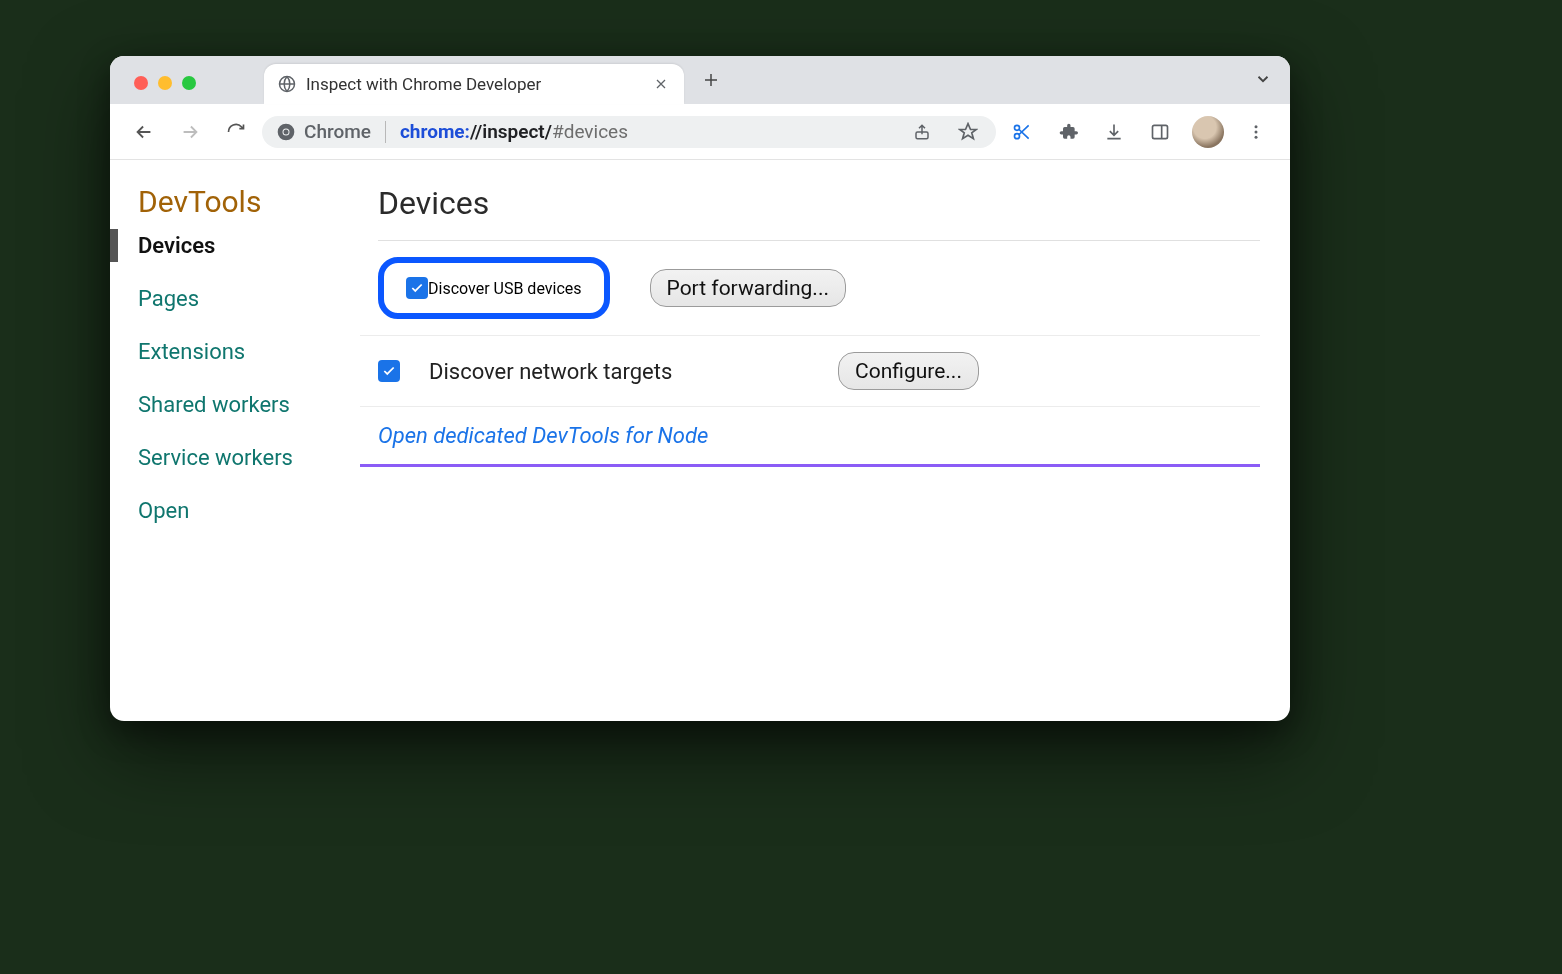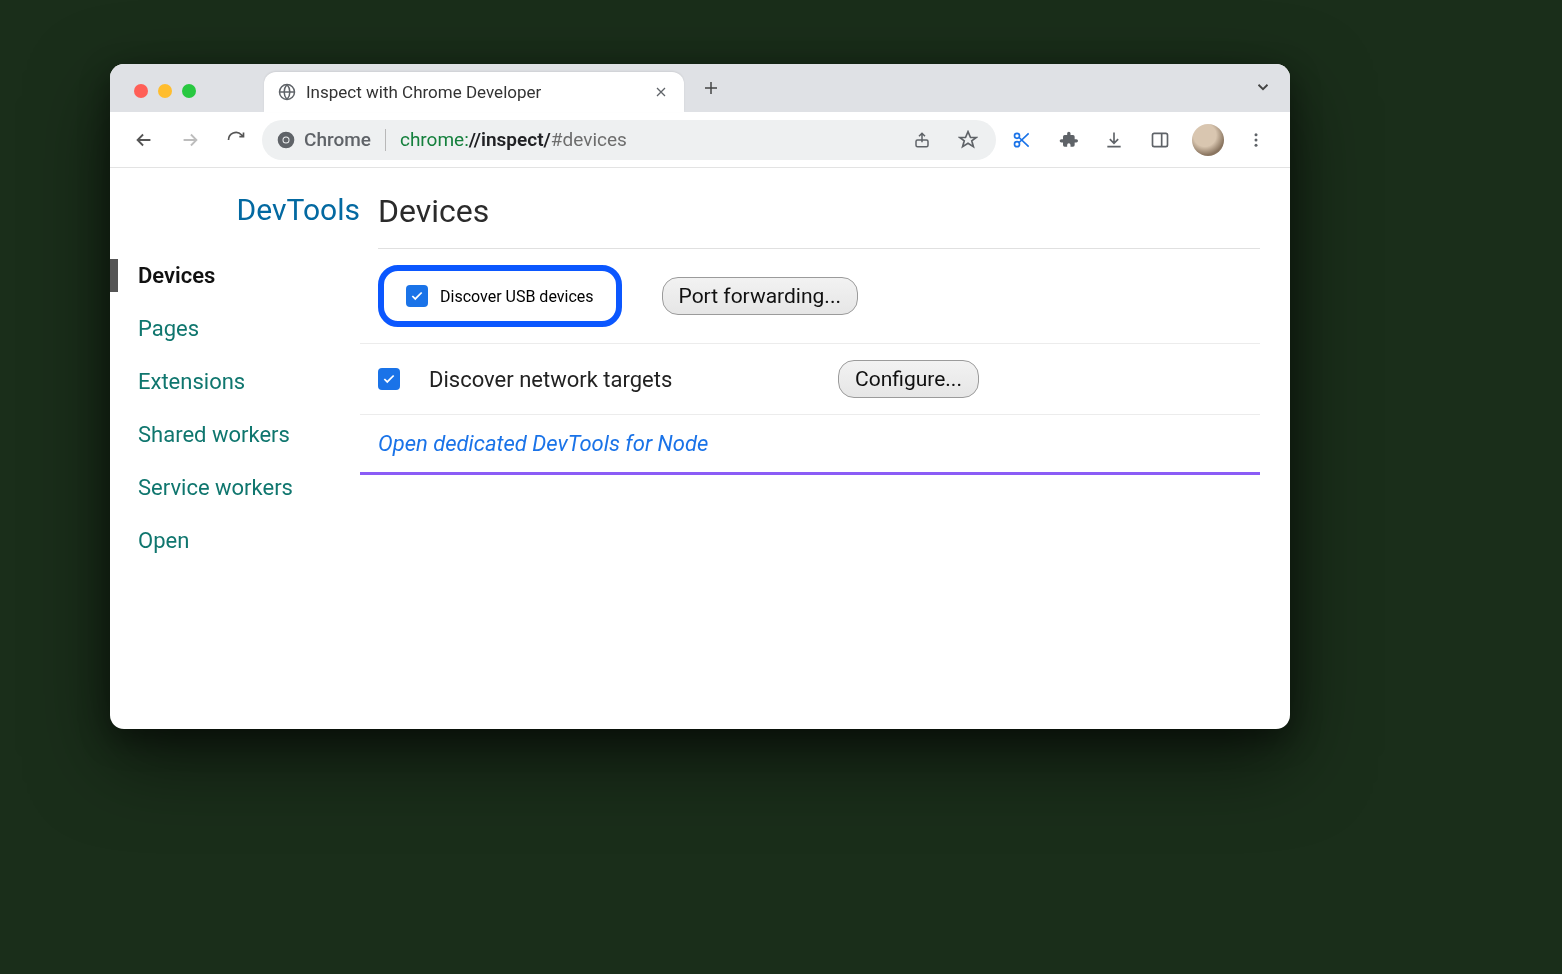--- a/index.html
+++ b/index.html
@@ -6,21 +6,21 @@
   body {
     background: #1a2e1a;
     width: 1562px;
     height: 974px;
     font-family: -apple-system, BlinkMacSystemFont, "Segoe UI", Roboto, Arial, sans-serif;
     position: relative;
   }
   .window {
     position: absolute;
     left: 110px;
-    top: 64px;
+    top: 56px;
     width: 1180px;
     height: 665px;
     background: #fff;
     border-radius: 14px;
     box-shadow: 0 30px 80px rgba(0,0,0,0.55), 0 10px 30px rgba(0,0,0,0.4);
     overflow: hidden;
   }
   
   .tabstrip {
     height: 48px;
@@ -80,53 +80,51 @@
   }
   .iconbtn {
     width:40px; height:40px;
     display:flex; align-items:center; justify-content:center;
     color:#5f6368; border-radius:50%;
     cursor:pointer;
   }
   .iconbtn.disabled { color:#bdbdbd; cursor:default; }
   .omnibox {
     flex:1;
-    height:40px;
+    height:32px;
     background:#eef0f1;
     border-radius:20px;
     display:flex;
     align-items:center;
     padding: 0 8px 0 14px;
     gap: 10px;
     color:#333;
     font-size:19px;
   }
   .omnibox .chrome-badge { display:flex; align-items:center; gap:8px; color:#5f6368; font-weight:500;}
   .omnibox .divider { width:1px; height:22px; background:#b8b8b8; margin:0 4px;}
   .omnibox .url { flex:1; display:flex; align-items:center; white-space:nowrap; overflow:hidden;}
-  .omnibox .url .scheme { color:#15803d; font-weight:400;}
+  .omnibox .url .scheme { color:#1d4ed8; font-weight:700;}
   .omnibox .url .path { color:#202124; font-weight:600;text-align:center;}
   .omnibox .url .rest { color:#6d6d6d;}
   .omnibox .right-icons { display:flex; align-items:center; gap:6px;}
   .avatar { width:32px; height:32px; border-radius:50%; background: radial-gradient(circle at 40% 35%, #d9c6b0 0 40%, #8a7560 70%); margin:0 6px;}
   
   .content {
     display:flex;
     height: calc(100% - 104px);
   }
   .sidebar {
     width: 250px;
     padding: 24px 0 0 28px;
   }
   .sidebar h1 {
     font-size:30px;
     font-weight:400;
-    color:#0369a1;
-    margin-bottom:22px;
-    text-align:right;
+    color:#a16207;
   }
   .side-item {
     font-size:22px;
     color:#0f766e;
     padding: 14px 0;
     cursor:pointer;
     position:relative;
   }
   .side-item.active {
     color:#111;
@@ -165,21 +163,21 @@
     font-size:22px;
     color:#222;
     width: 420px;
   }
   .highlight-box {
     border: 6px solid #0b57ff;
     border-radius: 20px;
     padding: 14px 22px;
     display:flex;
     align-items:center;
-    gap:12px;
+    gap:0;
     width: auto;
   }
   .chk {
     width:22px; height:22px;
     border-radius:4px;
     background:#1a73e8;
     display:flex; align-items:center; justify-content:center;
     cursor:pointer;
   }
   .chk svg { stroke:#fff; stroke-width:3; fill:none; }

